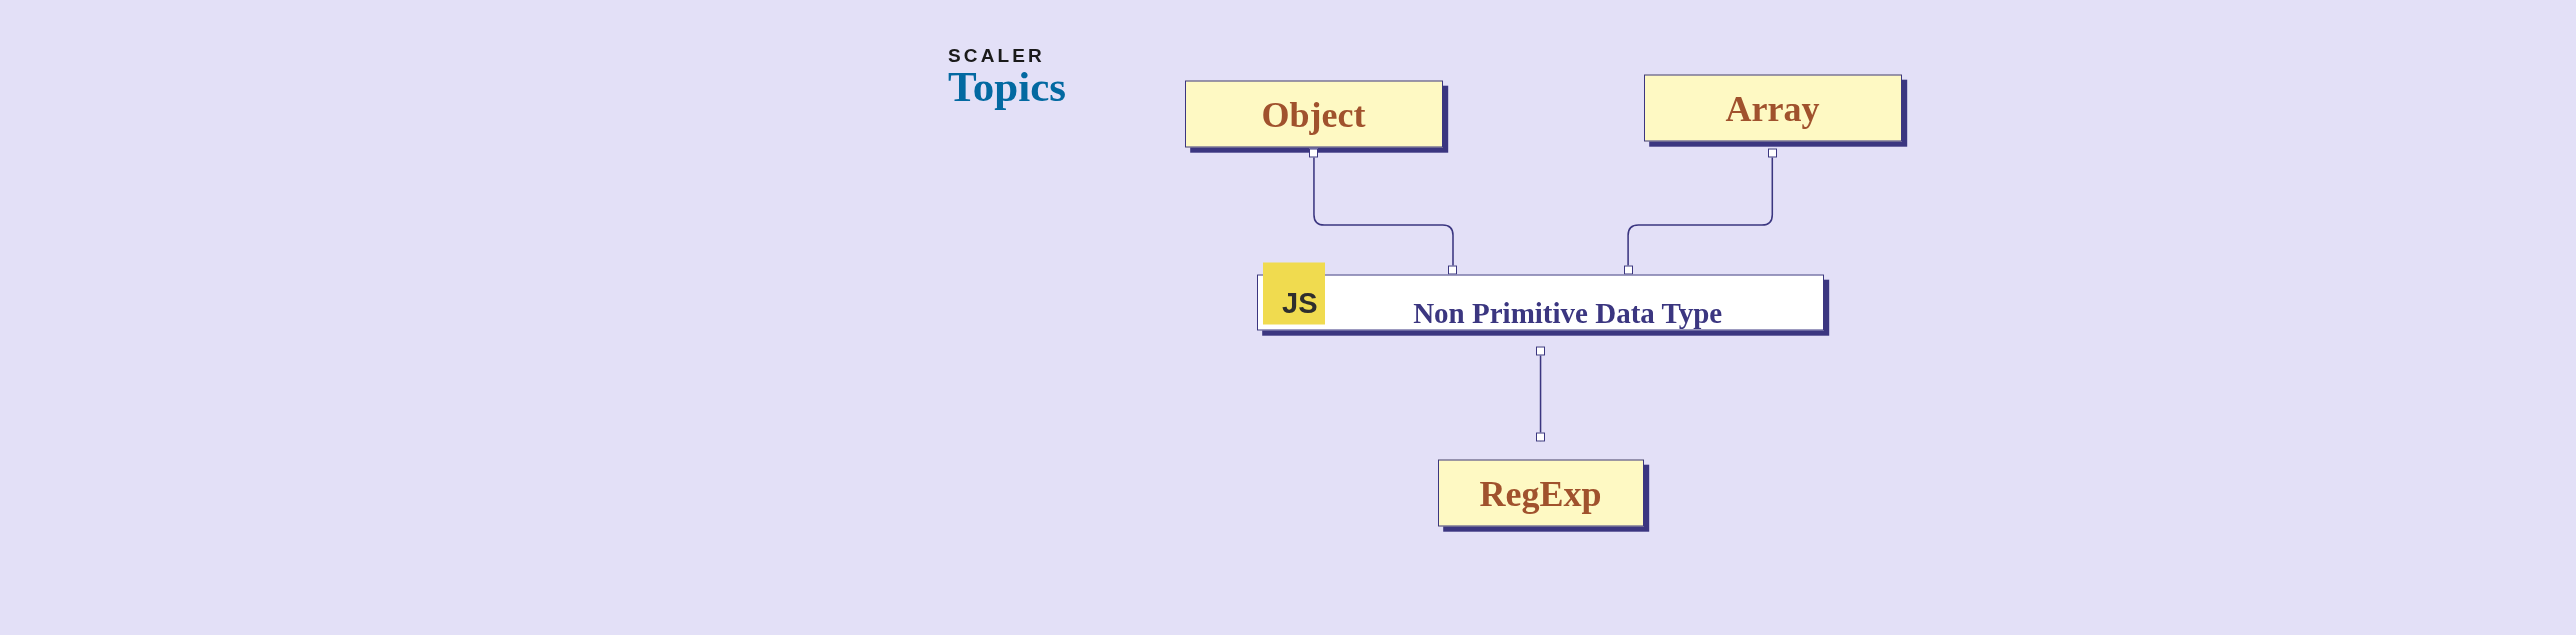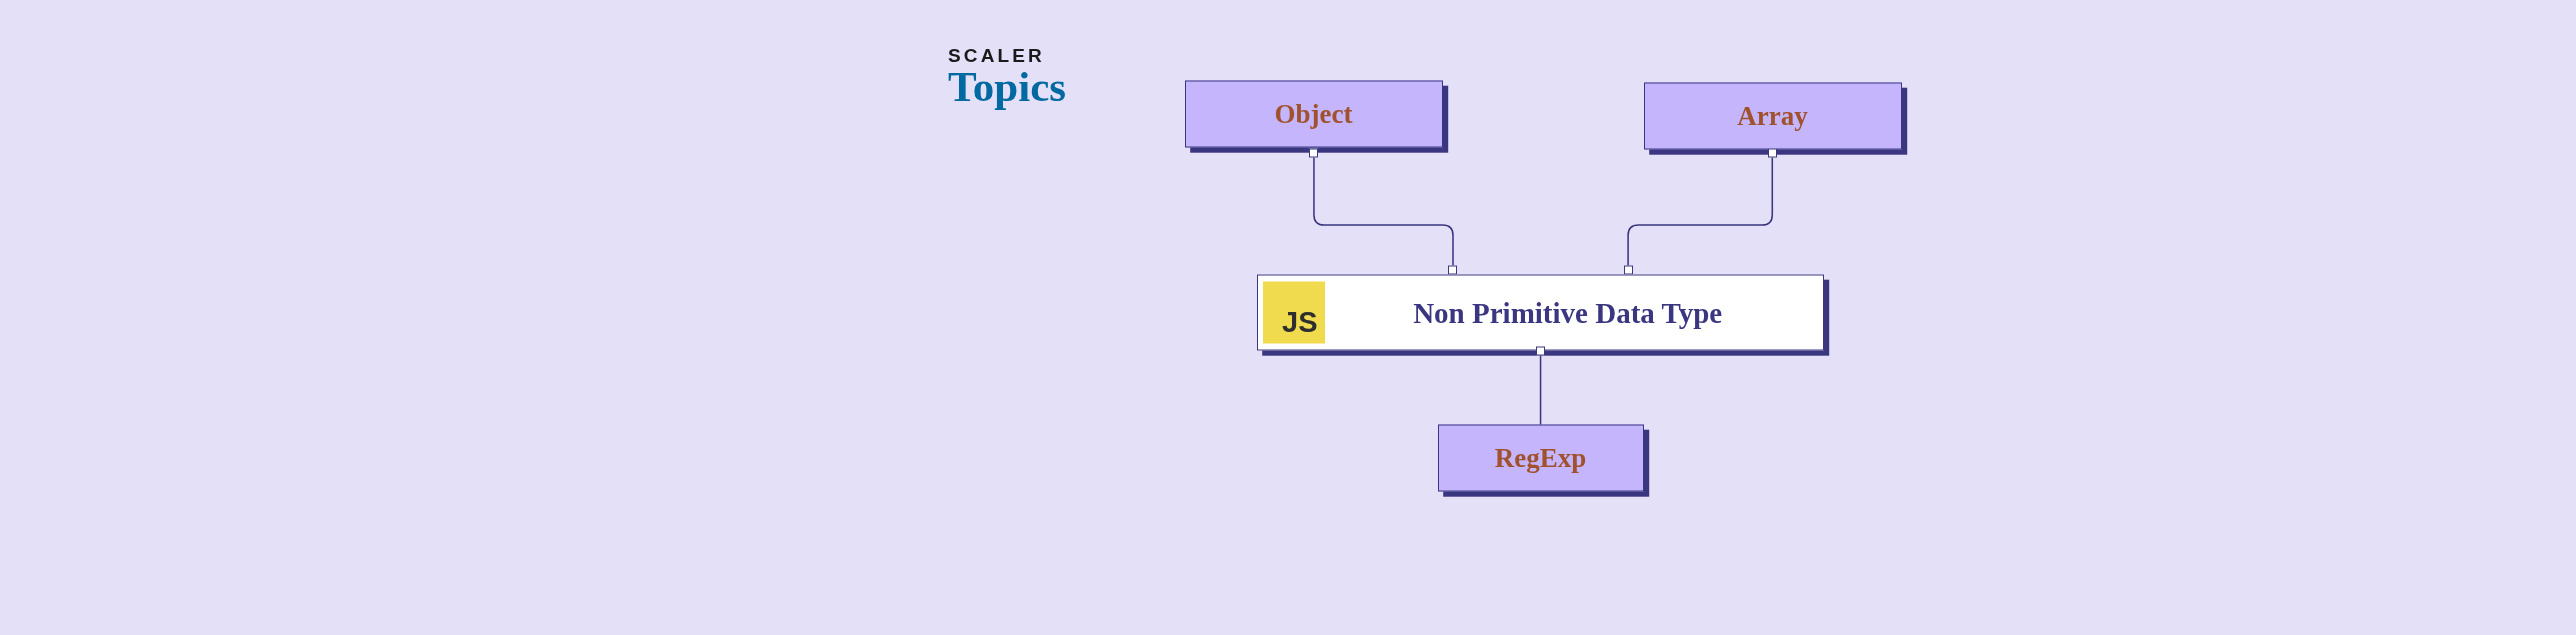--- a/index.html
+++ b/index.html
@@ -39,59 +39,59 @@
   }
   .diagram {
     position: absolute;
     left: 216px;
     top: 36px;
     width: 824px;
     height: 515px;
   }
   .node {
     position: absolute;
-    background: #c4b5fd;
+    background: #fef9c3;
     border: 1.5px solid #3B3680;
     box-shadow: 5.2px 5.2px 0 #3B3680;
     display: flex;
     align-items: center;
     justify-content: center;
-    font-size: 27px;
+    font-size: 36px;
     font-weight: bold;
     color: #A0522D;
   }
   .node-object {
     left: 41px;
     top: 10.3px;
     width: 258px;
     height: 67px;
   }
   .node-array {
     left: 500px;
-    top: 12px;
+    top: 4px;
     width: 258px;
     height: 67px;
   }
   .node-regexp {
     left: 294px;
-    top: 354px;
+    top: 389px;
     width: 206px;
     height: 67px;
   }
   .node-main {
     position: absolute;
     left: 113px;
     top: 204px;
     width: 567px;
-    height: 76px;
+    height: 56px;
     background: #FFFFFF;
     border: 1.5px solid #3B3680;
     box-shadow: 5.2px 5.2px 0 #3B3680;
     display: flex;
-    align-items: center;
+    align-items: flex-end;
   }
   .js-badge {
     width: 62px;
     height: 62px;
     background: #F0DB4F;
     margin: 5.2px;
     display: flex;
     align-items: flex-end;
     justify-content: flex-end;
     padding: 5.2px 7.2px;

